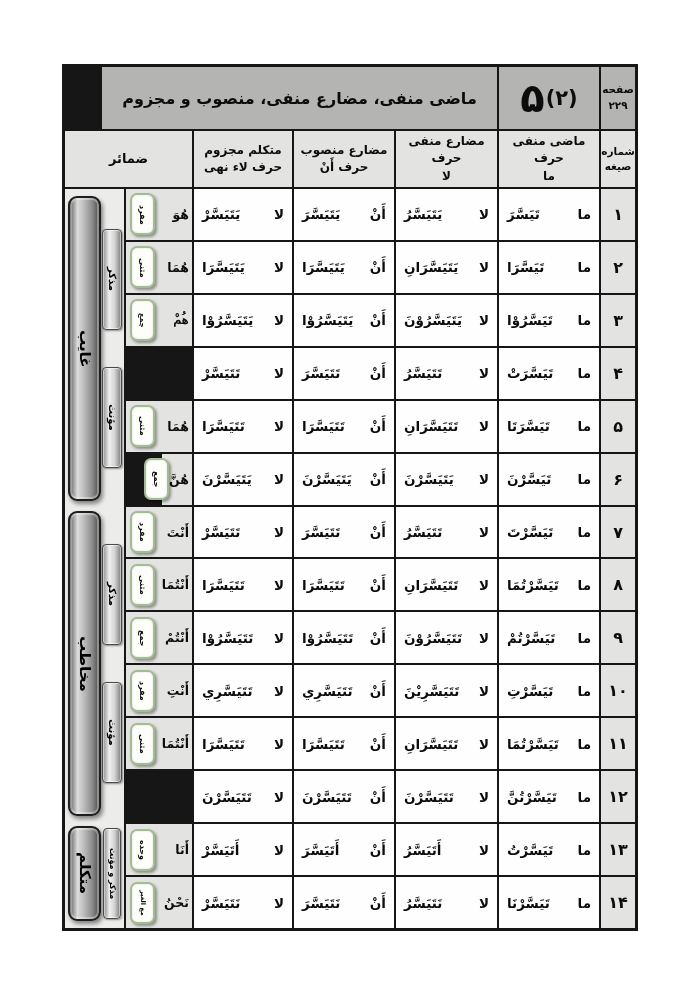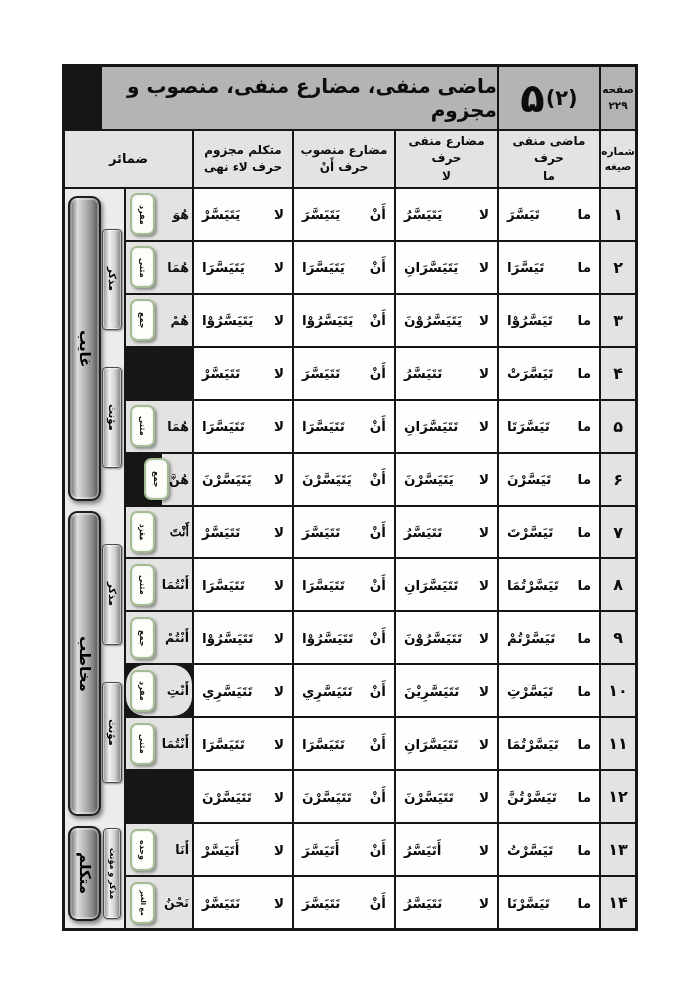--- a/index.html
+++ b/index.html
@@ -16,21 +16,21 @@
     gap:2px;
   }
   .cell { display:flex; align-items:center; justify-content:center; font-weight:bold; color:#0c0c0c; }
 
   
   .band { background:#b4b4b2; }
   .c-page { grid-area:1/1; flex-direction:column; font-size:10.5px; line-height:1.5; }
   .c-lesson { grid-area:1/2; direction:ltr; }
   .c-lesson .big { font-size:40px; line-height:1; }
   .c-lesson .paren { font-size:21px; margin-left:1px; }
-  .c-title { grid-row:1; grid-column:3/8; font-size:20px; letter-spacing:0;margin-left:37px; }
+  .c-title { grid-row:1; grid-column:3/8; font-size:16px; letter-spacing:0;margin-left:37px; }
 
   
   .hdr { background:#e3e3e1; flex-direction:column; font-size:12px; line-height:1.45; text-align:center; }
   .h-num { grid-area:2/1; font-size:10.5px; }
   .h-past { grid-area:2/2; } .h-pres { grid-area:2/3; }
   .h-subj { grid-area:2/4; } .h-juss { grid-area:2/5; }
   .h-pron { grid-row:2; grid-column:6/8; font-size:13px; }
 
   
   .num-cell { background:#e3e3e1; font-size:16px; }
@@ -205,21 +205,21 @@
         <div class="">يَتَيَسَّرُوْنَ</div>
       </div>
       <div class="cell data-cell" style="grid-area: 5 / 4;">
         <div class="">أَنْ</div>
         <div class="">يَتَيَسَّرُوْا</div>
       </div>
       <div class="cell data-cell" style="grid-area: 5 / 5;">
         <div class="">لا</div>
         <div class="">يَتَيَسَّرُوْا</div>
       </div>
-      <div class="cell pron-cell" style="grid-area: 5 / 6;">
+      <div class="cell pron-cell" style="grid-area: 5 / 6; font-family: Liberation Mono, monospace;">
         <div class="">هُمْ</div>
         <div class="badge">
           <div class="vtext">جمع</div>
         </div>
       </div>
       <div class="cell num-cell" style="grid-area: 6 / 1;">۴</div>
       <div class="cell data-cell" style="grid-area: 6 / 2;">
         <div class="">ما</div>
         <div class="">تَيَسَّرَتْ</div>
       </div>
@@ -291,21 +291,21 @@
         <div class="">تَتَيَسَّرُ</div>
       </div>
       <div class="cell data-cell" style="grid-area: 9 / 4;">
         <div class="">أَنْ</div>
         <div class="">تَتَيَسَّرَ</div>
       </div>
       <div class="cell data-cell" style="grid-area: 9 / 5;">
         <div class="">لا</div>
         <div class="">تَتَيَسَّرْ</div>
       </div>
-      <div class="cell pron-cell" style="grid-area: 9 / 6; font-family: Liberation Serif, serif;">
+      <div class="cell pron-cell" style="grid-area: 9 / 6;">
         <div class="">أَنْتَ</div>
         <div class="badge">
           <div class="vtext">مفرد</div>
         </div>
       </div>
       <div class="cell num-cell" style="grid-area: 10 / 1;">۸</div>
       <div class="cell data-cell" style="grid-area: 10 / 2;">
         <div class="">ما</div>
         <div class="">تَيَسَّرْتُمَا</div>
       </div>
@@ -360,21 +360,21 @@
         <div class="">تَتَيَسَّرِيْنَ</div>
       </div>
       <div class="cell data-cell" style="grid-area: 12 / 4;">
         <div class="">أَنْ</div>
         <div class="">تَتَيَسَّرِي</div>
       </div>
       <div class="cell data-cell" style="grid-area: 12 / 5;">
         <div class="">لا</div>
         <div class="">تَتَيَسَّرِي</div>
       </div>
-      <div class="cell pron-cell" style="grid-area: 12 / 6; border-radius: 19px;">
+      <div class="cell pron-cell" style="grid-area: 12 / 6;">
         <div class="">أَنْتِ</div>
         <div class="badge">
           <div class="vtext">مفرد</div>
         </div>
       </div>
       <div class="cell num-cell" style="grid-area: 13 / 1;">۱۱</div>
       <div class="cell data-cell" style="grid-area: 13 / 2;">
         <div class="">ما</div>
         <div class="">تَيَسَّرْتُمَا</div>
       </div>

